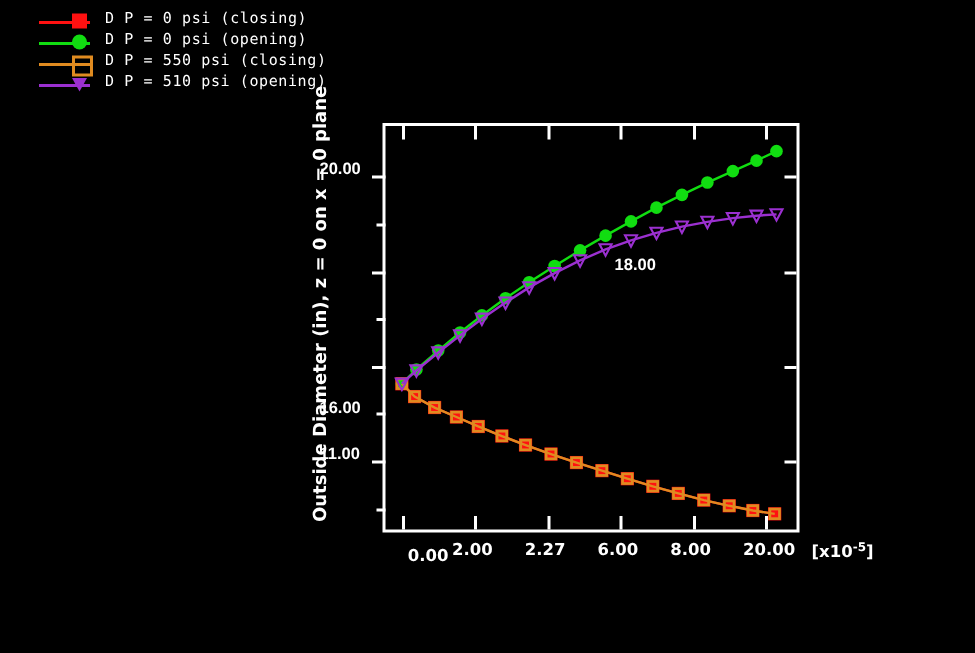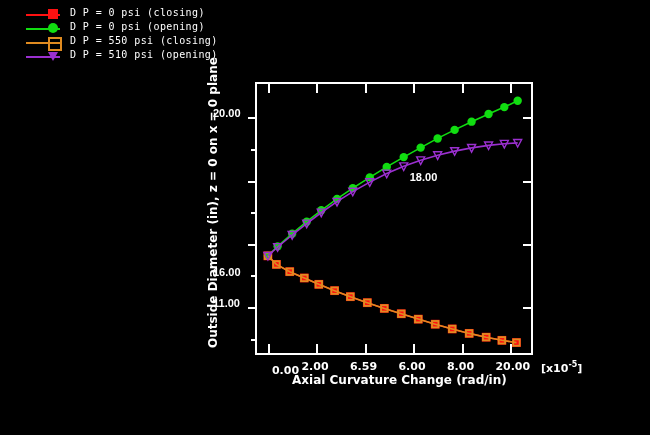--- a/index.html
+++ b/index.html
@@ -69,21 +69,20 @@
       <div class="leg-text">D P = 550 psi (closing)</div>
     </div>
     <div class="leg-row">
       <div class="leg-line" style="background:#9b30d0"></div>
       <div class="leg-mark m-tri"></div>
       <div class="leg-text">D P = 510 psi (opening)</div>
     </div>
   </div>
 
   <div id="ylabel">Outside Diameter (in), z = 0 on x = 0 plane</div>
-  <div id="xlabel">Axial Curvature Change (rad/in)</div>
   <div id="expo"><span>[x10</span><sup>-5</sup><span>]</span></div>
 
   <div id="plot">
     <svg id="svg" width="274" height="269">
         <g>
           <polyline points="10.9,171.8 19.4,180.4 32.7,187.7 47.3,194.0 61.8,200.3 77.6,206.7 93.4,212.7 110.3,218.7 127.3,224.4 144.3,229.8 161.2,235.1 178.2,240.2 195.2,244.9 212.2,249.4 229.1,253.2 244.9,256.3 259.5,258.6" fill="none" stroke="#ff1111" stroke-width="1.6"></polyline>
           <rect x="6.511504424778762" y="167.44352941176476" width="8.8" height="8.8" fill="#ff1111"></rect>
           <rect x="14.99823008849558" y="175.9882352941177" width="8.8" height="8.8" fill="#ff1111"></rect>
           <rect x="28.334513274336288" y="183.26705882352945" width="8.8" height="8.8" fill="#ff1111"></rect>
           <rect x="42.883185840707974" y="189.5964705882353" width="8.8" height="8.8" fill="#ff1111"></rect>
@@ -187,17 +186,17 @@
       <div class="xtick" style="left: 253.389px; top: 260px;"></div>
       <div class="xtick" style="left: 253.389px; top: 0px;"></div>
     </div>
 
 <div class="ytlabel" style="top: 297.112px; left: 213px;">11.00</div>
     <div class="ytlabel" style="top: 233.818px; left: 213px; margin-top: 32px;">16.00</div>
     <div class="ytlabel" style="top: 170.524px; left: 213px; text-align: center;">18.00</div>
     <div class="ytlabel" style="top: 107.229px; left: 213px;">20.00</div>
     <div class="xtlabel" style="left: 252.912px; top: 364px; margin-left: 19px;">0.00</div>
     <div class="xtlabel" style="left: 301.407px; top: 360px;">2.00</div>
-    <div class="xtlabel" style="left: 349.903px; top: 360px;">6.59</div>
+    <div class="xtlabel" style="left: 349.903px; top: 360px;">2.27</div>
     <div class="xtlabel" style="left: 398.398px; top: 360px;">6.00</div>
     <div class="xtlabel" style="left: 446.894px; top: 360px;">8.00</div>
     <div class="xtlabel" style="left: 495.389px; top: 360px;">20.00</div>
   </div>
 
 </body></html>

